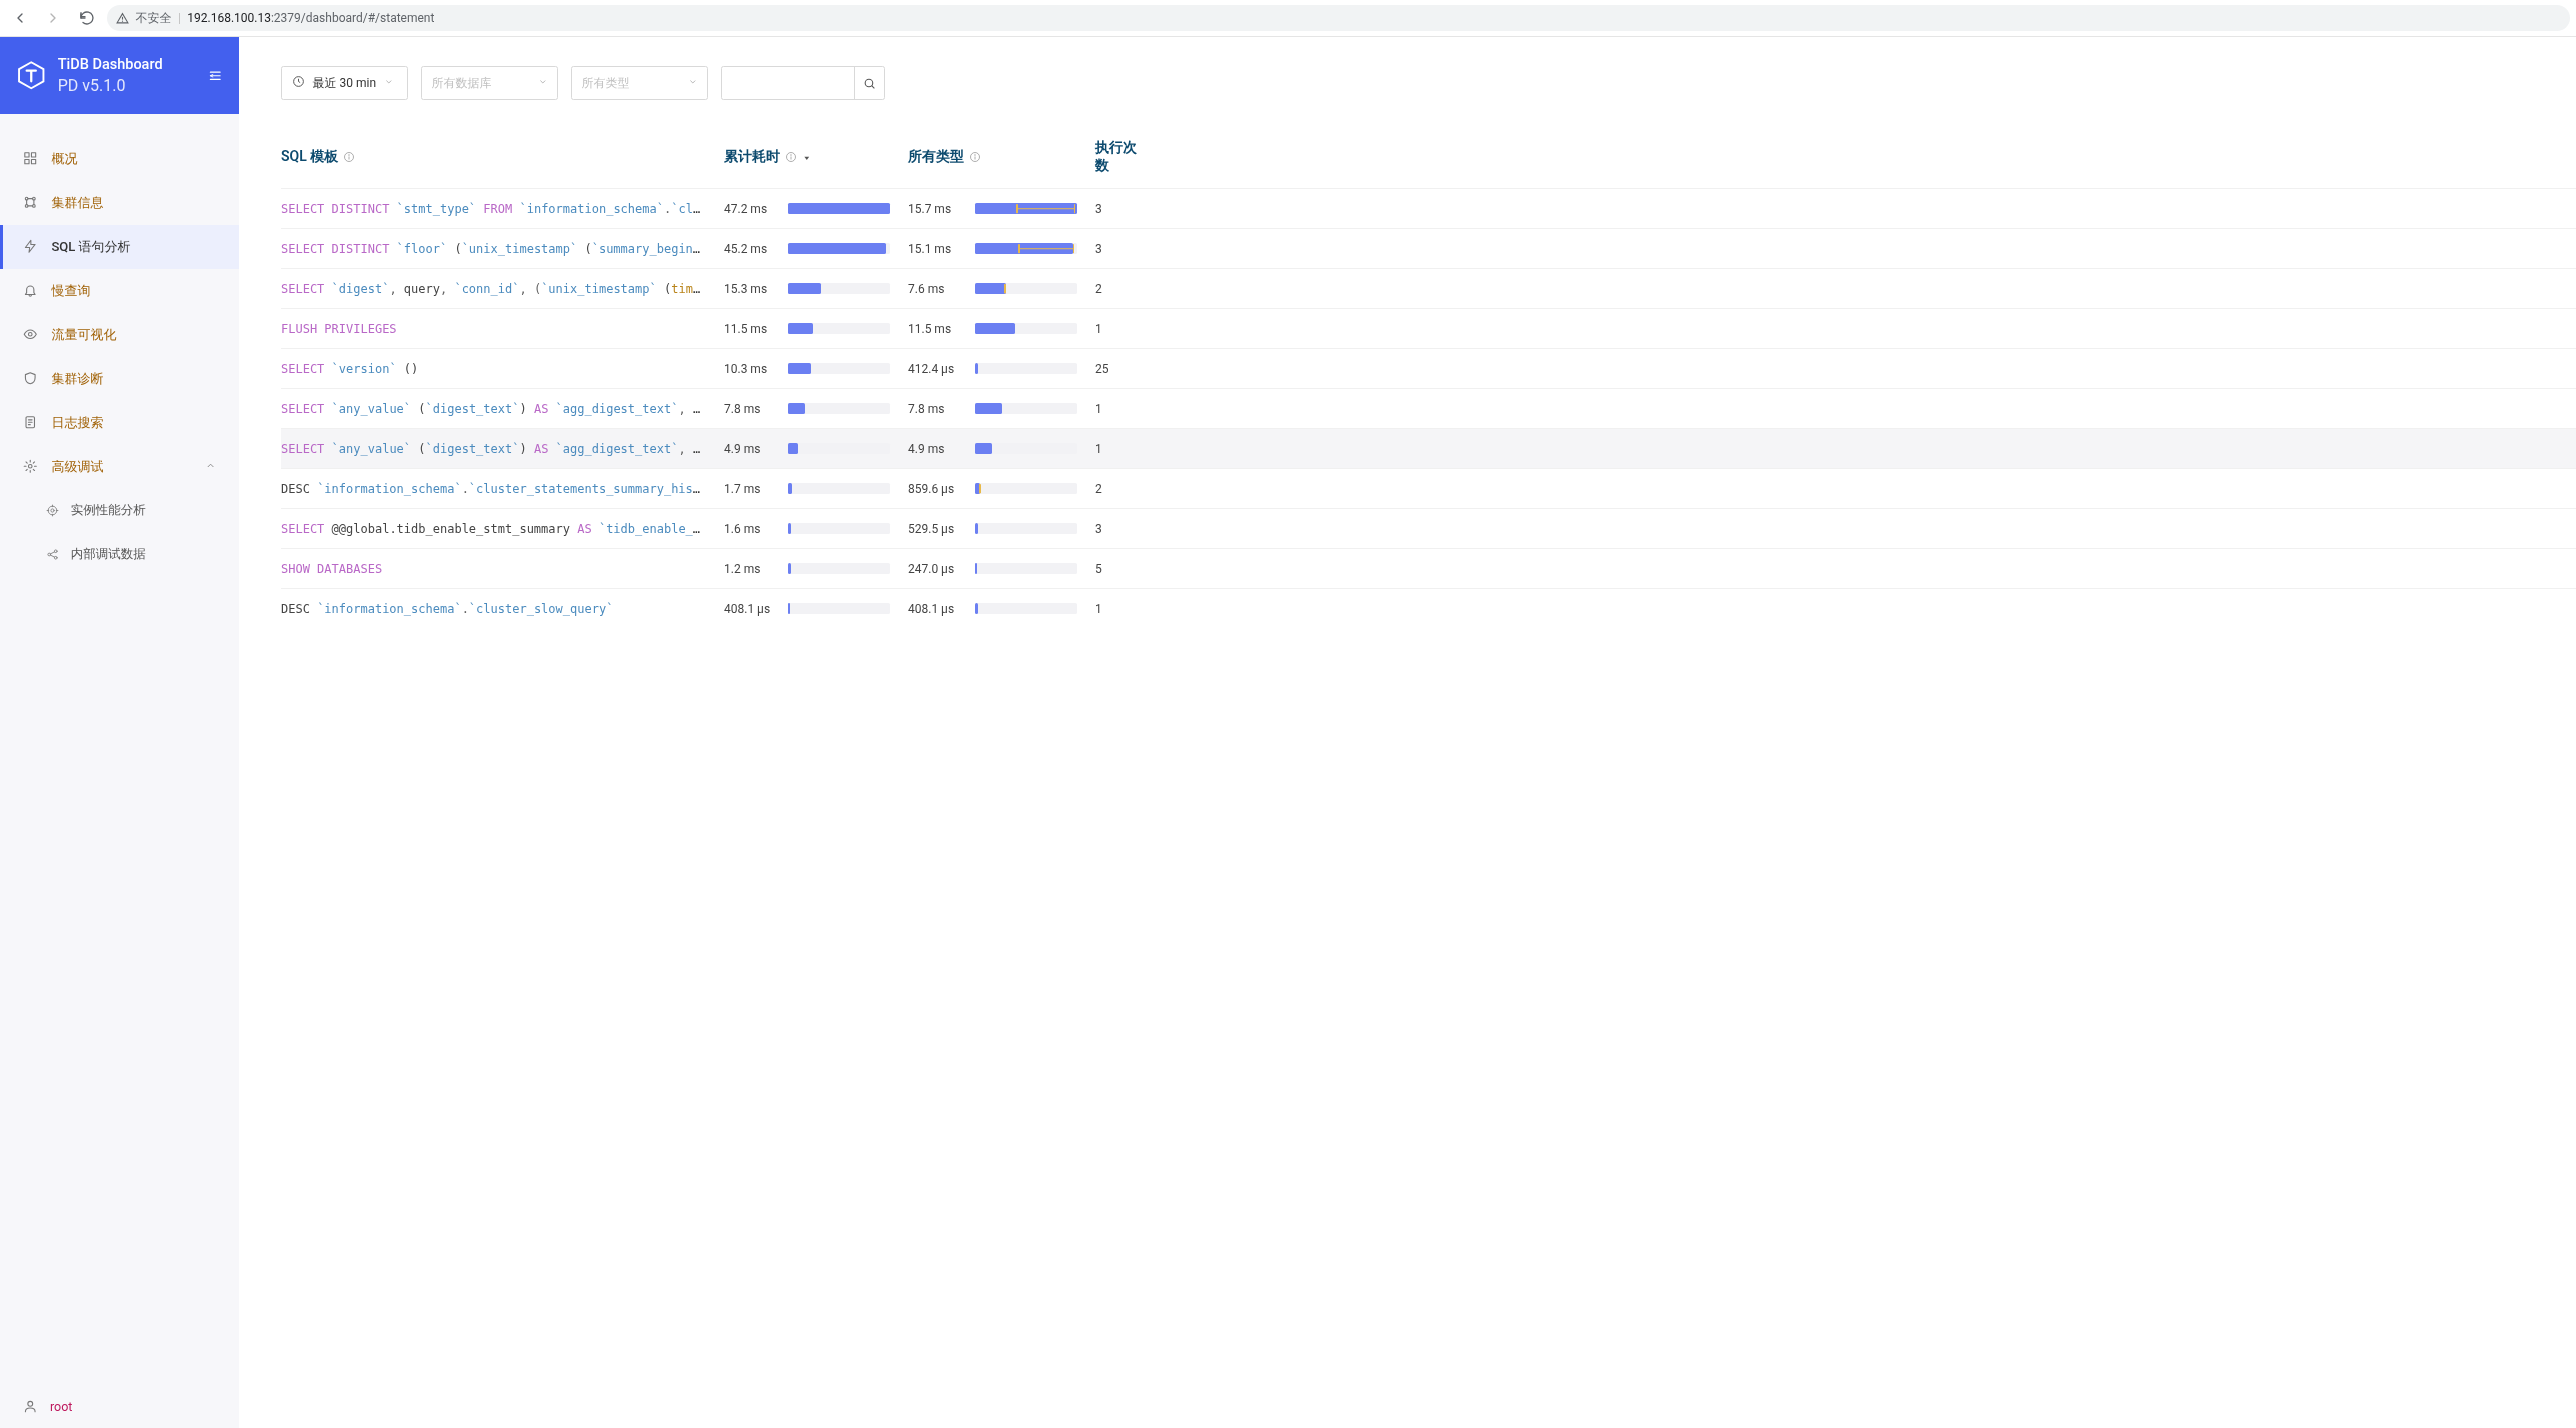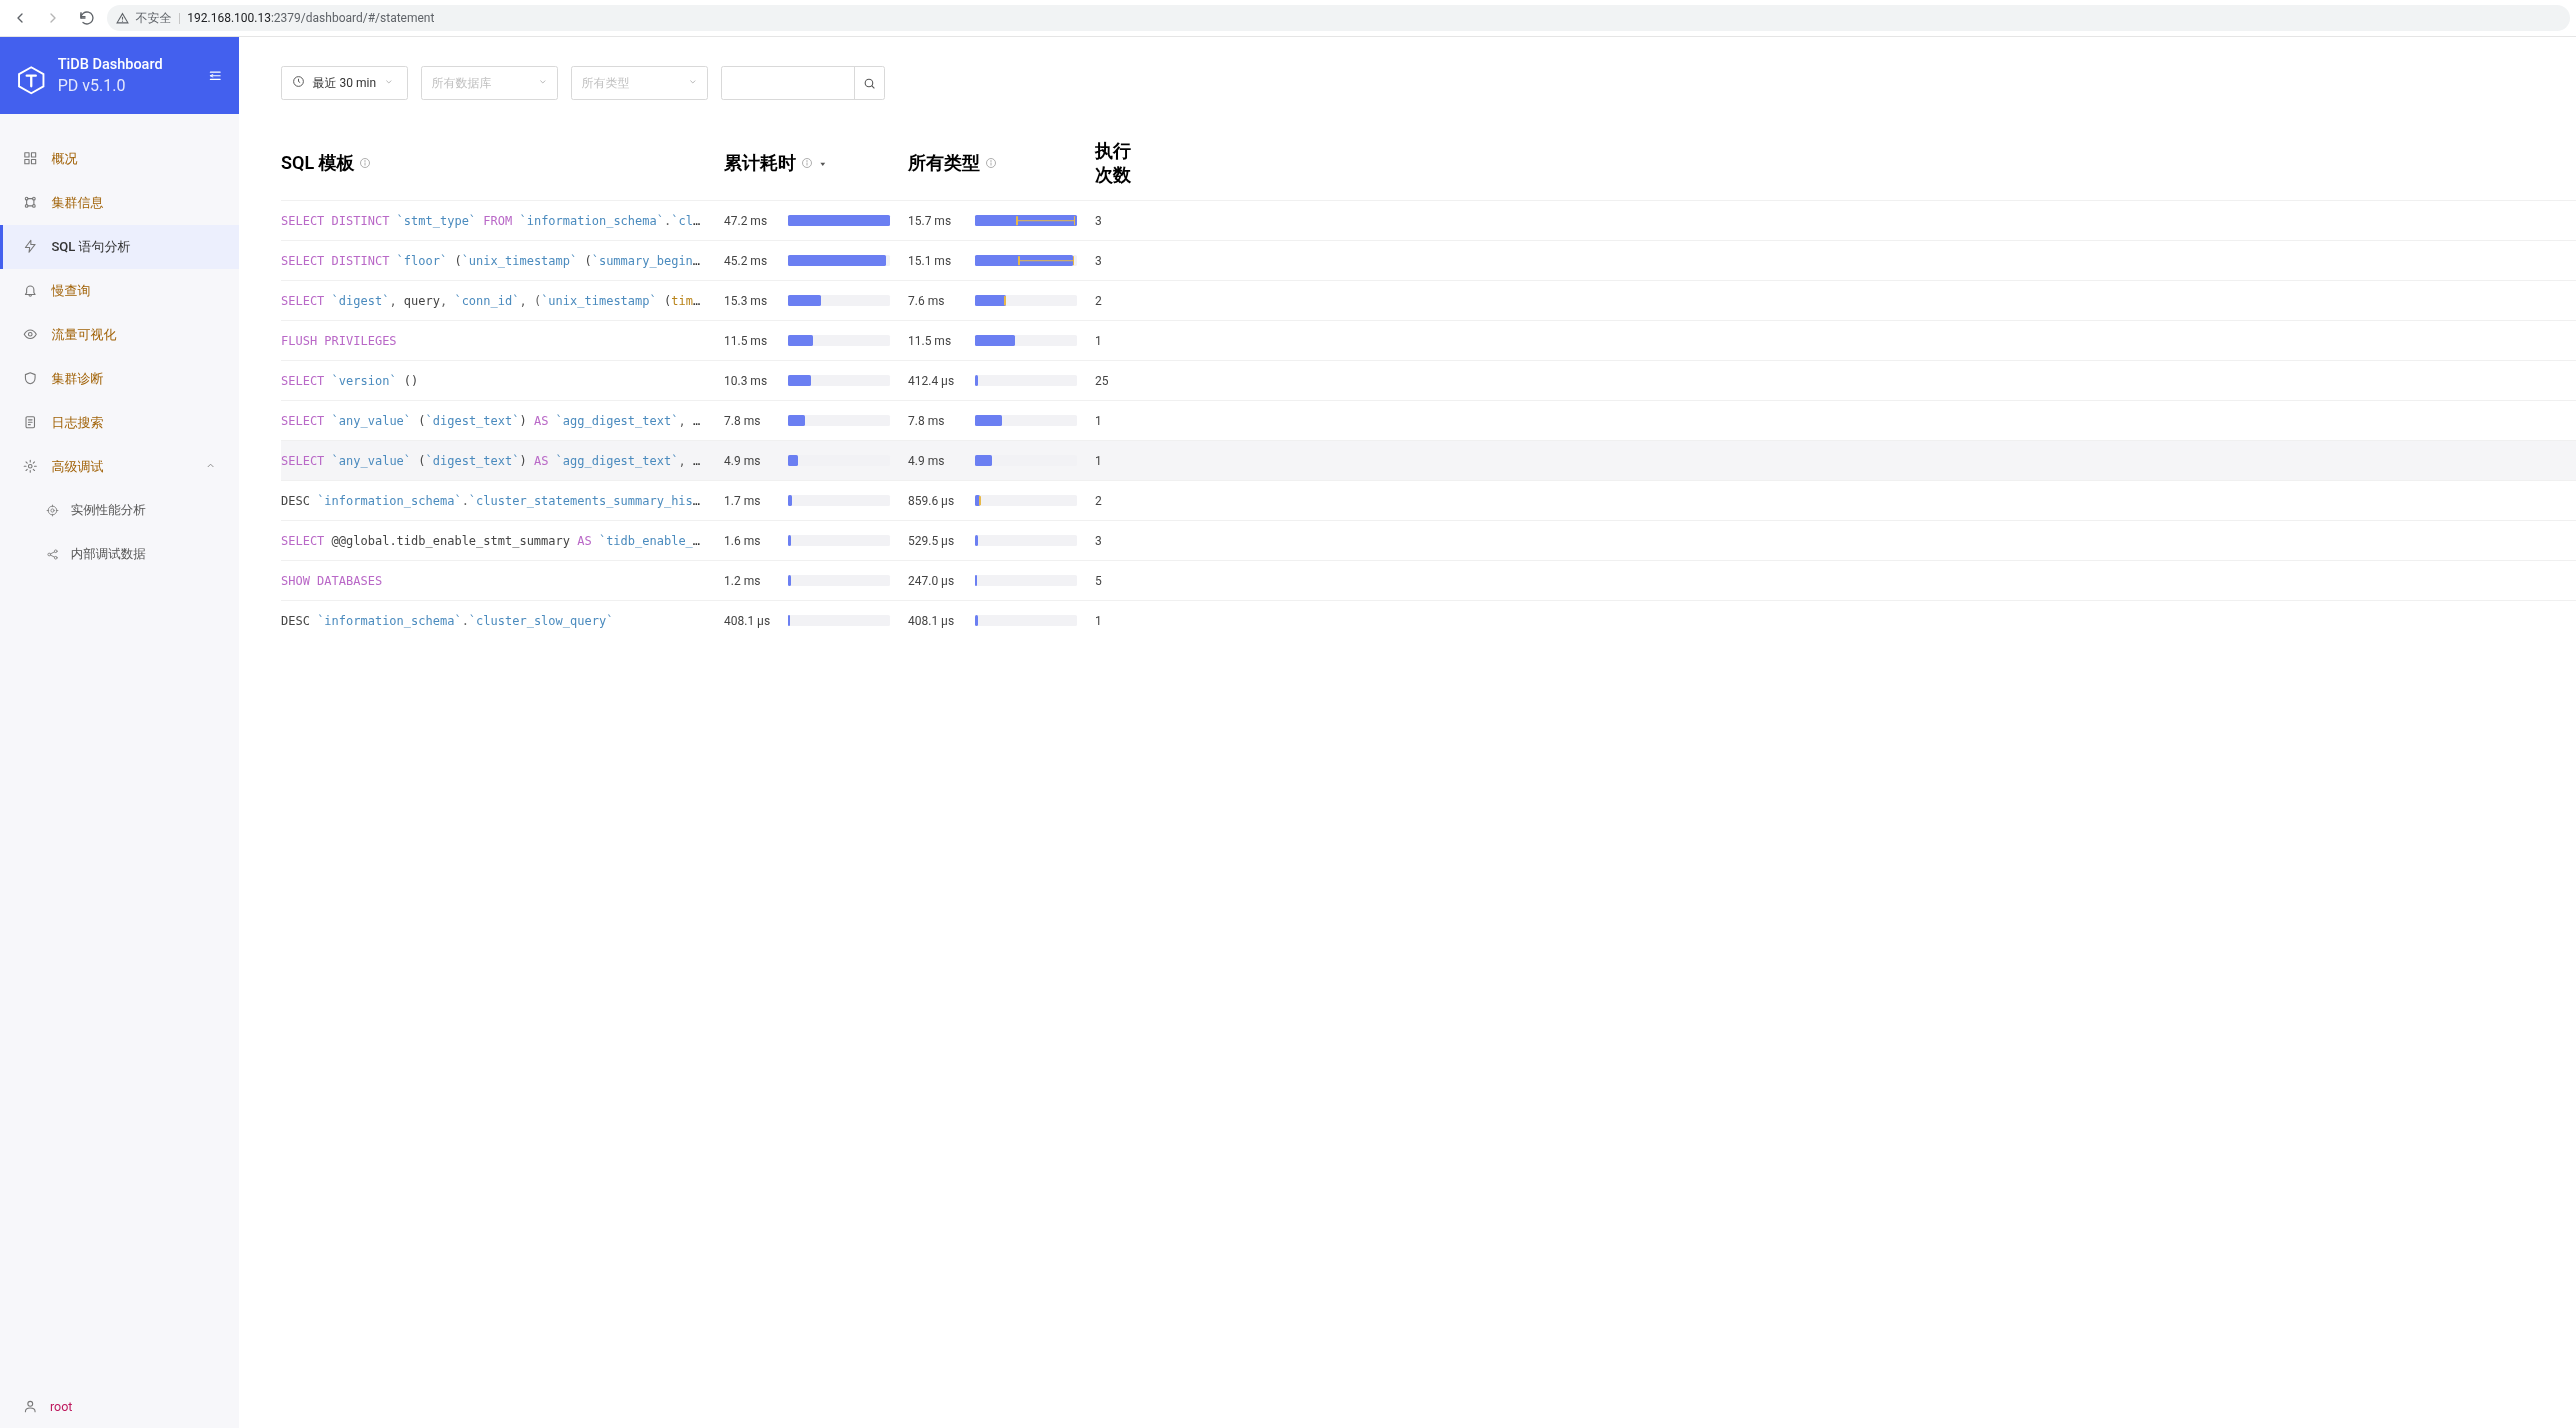--- a/index.html
+++ b/index.html
@@ -16,21 +16,21 @@
   .address-wrap .warn svg { width:13px;height:13px;fill:#5f6368; }
   .addr-url { color:#202124; }
   .addr-url .host { color:#202124; }
   .addr-url .path { color:#5f6368; }
   .addr-sep { color:#c0c0c0; }
 
   
   .app { display:flex; height:calc(100vh - 37px); min-height:602px; }
   .sidebar { width:239px; background:#f7f7fa; display:flex; flex-direction:column; }
   .sidebar-header { background:#4360ee; color:#fff; height:77px; display:flex; align-items:center; padding:0 16px; position:relative; }
-  .logo { display:flex; align-items:flex-end; gap:11.2px; }
+  .logo { display:flex; align-items:center; gap:11.2px; }
   .logo-badge { width:30.5px;height:30.5px; }
   .logo-text .title { font-size:14.5px; font-weight:500; }
   .logo-text .subtitle { font-size:16px; opacity:.85; margin-top:3.2px; }
   .collapse-btn { position:absolute; right:13px; top:50%; transform:translateY(-50%); width:21px;height:21px; display:flex;align-items:center;justify-content:center; color:#fff; }
   .collapse-btn svg { width:14.5px;height:14.5px;fill:none;stroke:#fff;stroke-width:2;stroke-linecap:round; }
 
   .nav { padding-top:22.5px; flex:1; }
   .nav-item { height:44px; display:flex; align-items:center; gap:13px; padding:0 22.5px; font-size:13px; color:#a16207; cursor:pointer; position:relative; }
   .nav-item .icon { width:16px;height:16px; display:flex;align-items:center;justify-content:center; color:#777; }
   .nav-item .icon svg { width:14.5px;height:14.5px; fill:none; stroke:currentColor; stroke-width:1.8; stroke-linecap:round; stroke-linejoin:round; }
@@ -52,21 +52,21 @@
   .control.sel { min-width:137px; color:#bfbfbf; justify-content:space-between;}
   .control.search { min-width:164px; padding:0; }
   .control.search .input-area{flex:1;height:100%;}
   .search-btn { width:30.5px;height:32px;border-left:0.8px solid #d9d9d9;display:flex;align-items:center;justify-content:center;}
   .search-btn svg{width:13px;height:13px;fill:none;stroke:#555;stroke-width:2;}
   .control .clock svg{width:13px;height:13px;fill:none;stroke:#555;stroke-width:1.8;}
   .control .chev svg{width:9.6px;height:9.6px;fill:none;stroke:#999;stroke-width:1.8;}
 
   
   .thead, .trow { display:grid; grid-template-columns: 443px 64px 120px 67px 120px 48px; align-items:center; }
-  .thead { font-size:18px; color:#000000; font-weight:600; padding-bottom:13px;}
+  .thead { font-size:14px; color:#0c4a6e; font-weight:600; padding-bottom:13px;}
   .thead .th { display:flex; align-items:center; gap:4.8px; }
   .thead .th svg.info{width:12px;height:12px;fill:none;stroke:#999;stroke-width:1.6;}
   .thead .th svg.sort{width:9.6px;height:9.6px;fill:#555;}
   .table-body .trow { height:40px; border-top:0.8px solid #f0f0f0; font-size:12px;}
   .table-body .trow.hover { background:#f5f5f7; }
   .sql { font-family: ui-monospace, SFMono-Regular, Menlo, Consolas, monospace; font-size:12px; white-space:nowrap; overflow:hidden; text-overflow:ellipsis; padding-right:19px;}
   .sql .kw { color:#b968c7; }
   .sql .id { color:#4b8bbe; }
   .sql .op { color:#666; }
   .sql .plain { color:#444; }

